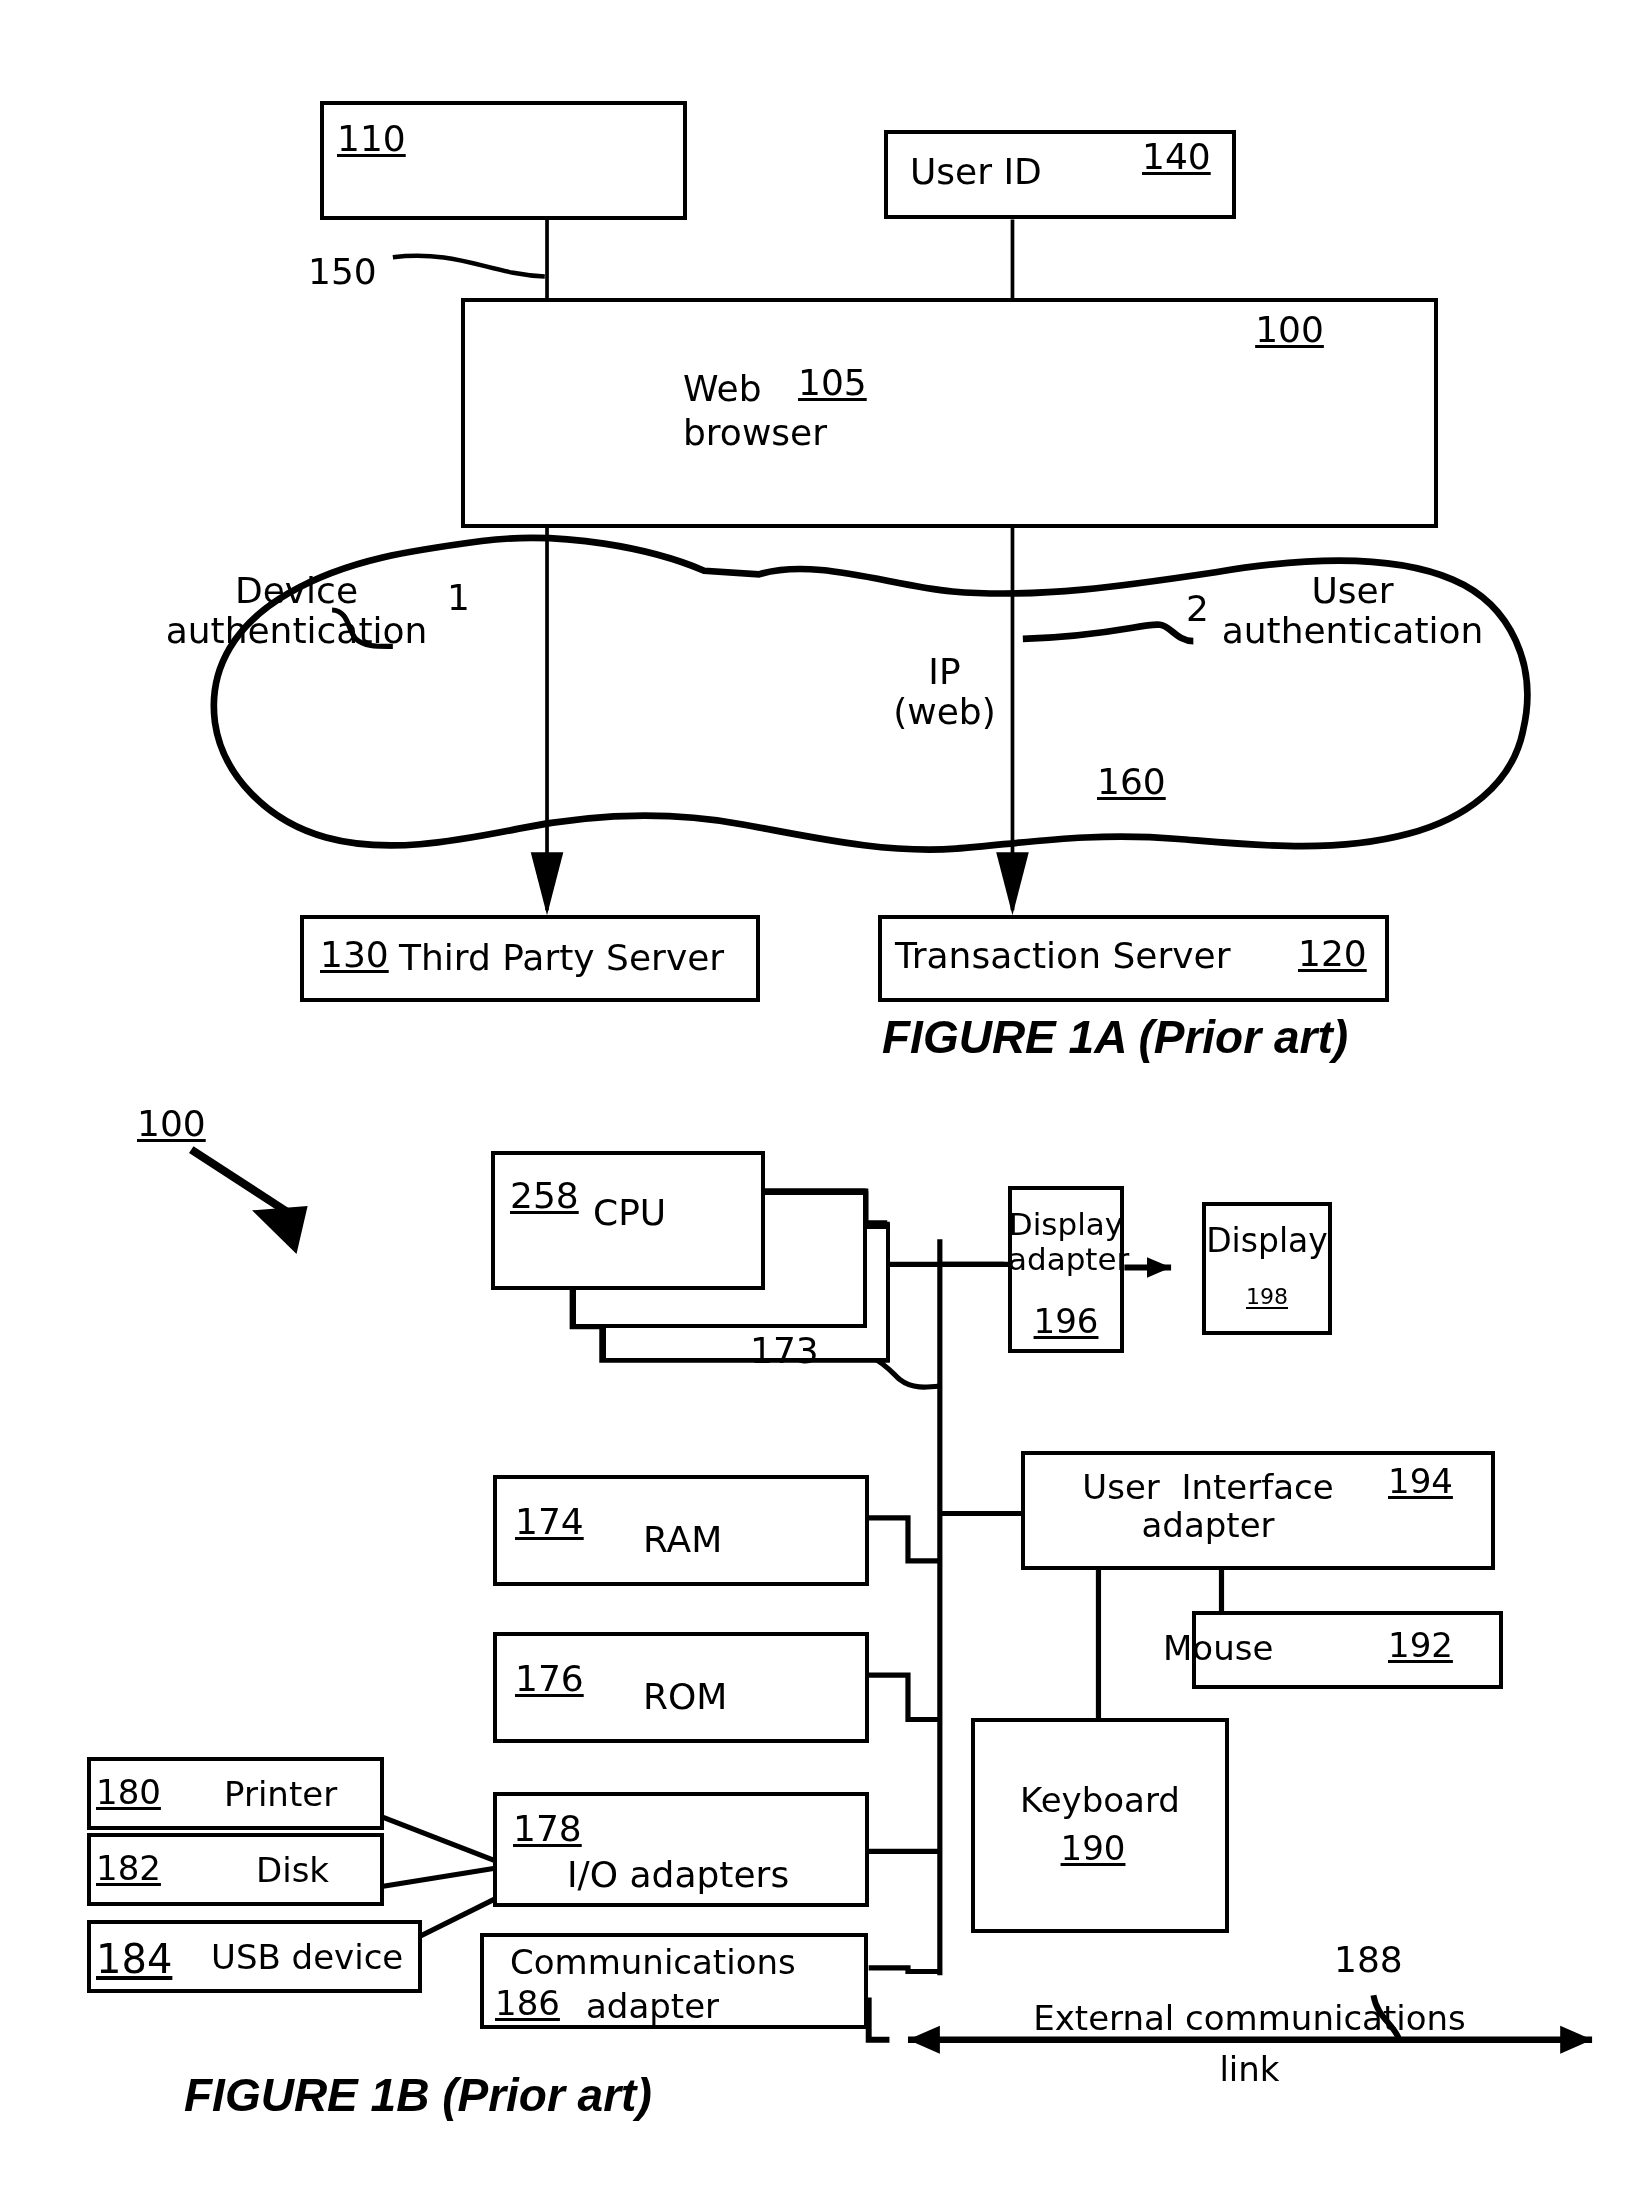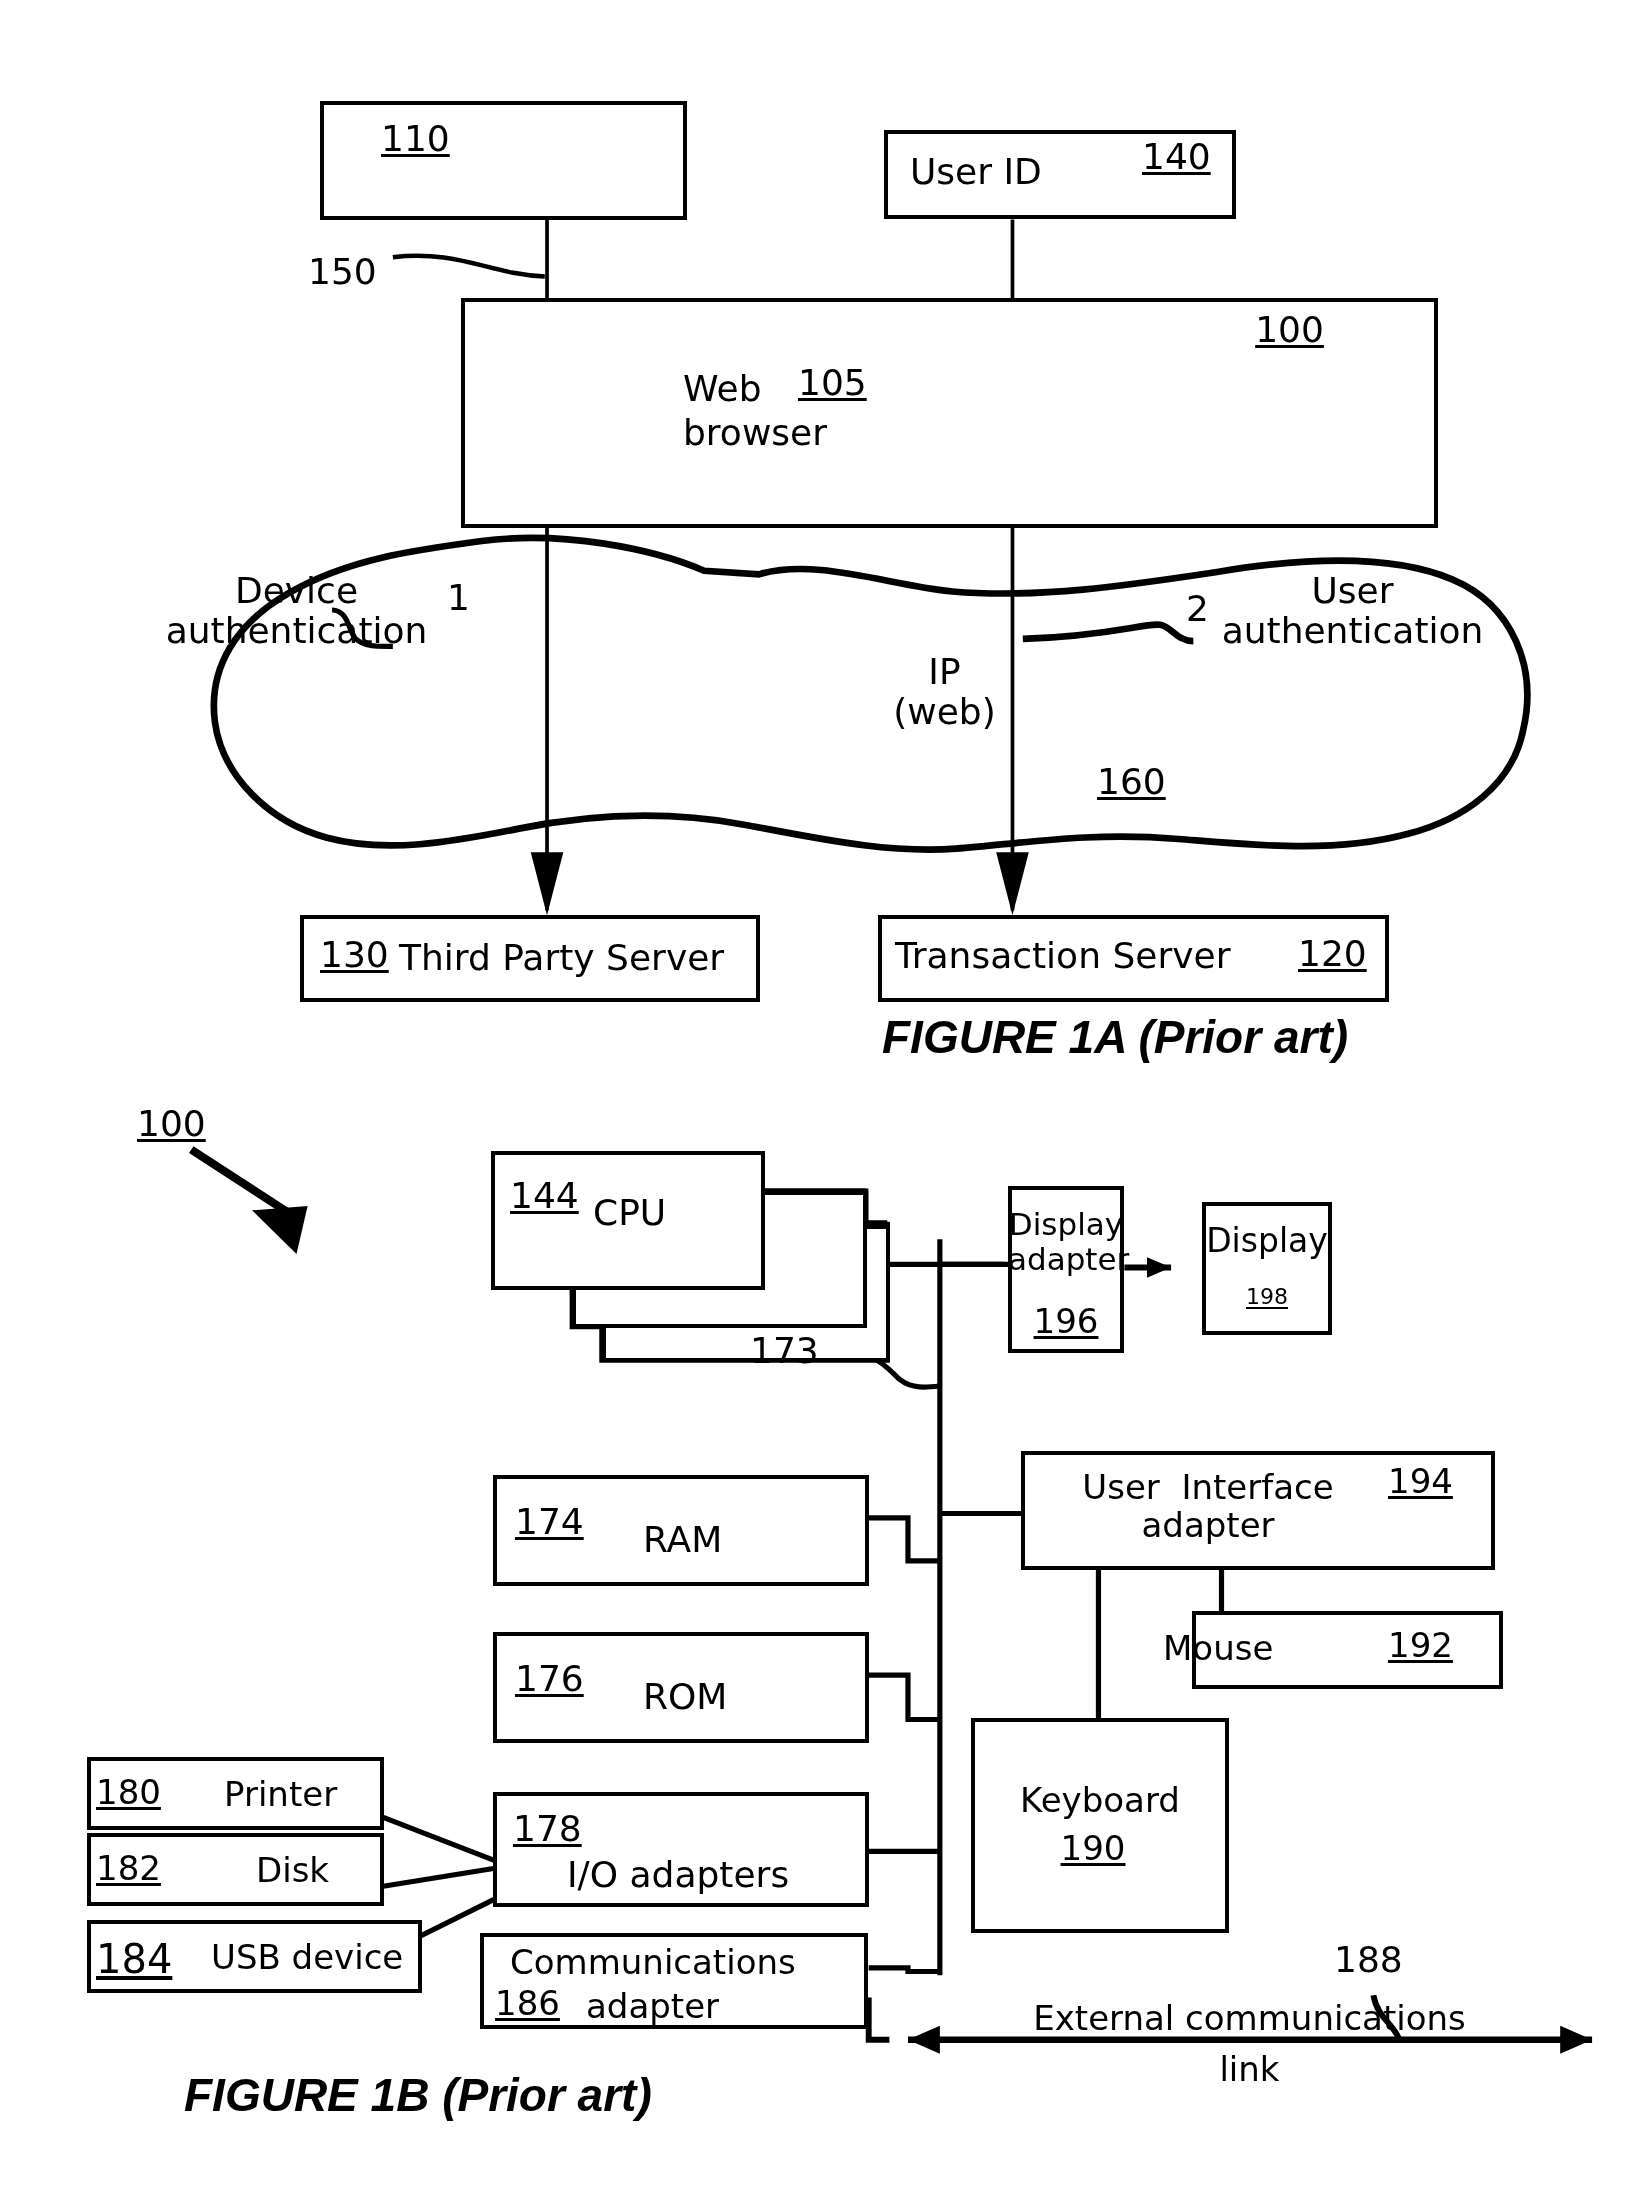--- a/index.html
+++ b/index.html
@@ -160,21 +160,21 @@
     <line x1="517" y1="2637" x2="672" y2="2560" stroke="#000" stroke-width="7"></line>
 
     <line x1="1225" y1="2752" x2="2148" y2="2752" stroke="#000" stroke-width="9" marker-start="url(#arrowLeftBig)" marker-end="url(#arrowRightBig)"></line>
 
     <path d="M 1853 2692 C 1858 2722 1880 2730 1888 2752" stroke="#000" stroke-width="8" fill="none"></path>
 
     <path d="M 1172 2695 L 1172 2752 L 1200 2752" stroke="#000" stroke-width="8" fill="none"></path>
   </svg>
 
   <div class="box" style="left:320px; top:101px; width:367px; height:119px;"></div>
-  <div class="txt ref" style="left:337px; top:119px; font-size:36px;margin-left:44px;">110</div>
+  <div class="txt ref" style="left:337px; top:119px; font-size:36px;">110</div>
 
   <div class="box" style="left:884px; top:130px; width:352px; height:89px;"></div>
   <div class="txt" style="left:910px; top:152px; font-size:36px;">User ID</div>
   <div class="txt ref" style="left:1142px; top:137px; font-size:36px;">140</div>
 
   <div class="txt ref" style="left:308px; top:252px; font-size:36px; text-decoration:none;">150</div>
 
   <div class="box" style="left:461px; top:298px; width:977px; height:230px;"></div>
   <div class="txt ref ctr" style="left:1193px; top:310px; width:193px; font-size:36px;">100</div>
 
@@ -202,21 +202,21 @@
   <div class="txt" style="left:895px; top:936px; font-size:36px;">Transaction Server</div>
   <div class="txt ref" style="left:1298px; top:934px; font-size:36px;">120</div>
 
   <div class="fig-caption" style="left:882px; top:1010px; font-size:46px;">FIGURE 1A (Prior art)</div>
 
   <div class="txt ref" style="left:137px; top:1104px; font-size:36px;">100</div>
 
   <div class="box" style="left:602px; top:1225px; width:288px; height:137px; background:#fff;"></div>
   <div class="box" style="left:572px; top:1191px; width:295px; height:137px; background:#fff;"></div>
   <div class="box" style="left:491px; top:1151px; width:274px; height:139px;"></div>
-  <div class="txt ref" style="left:510px; top:1176px; font-size:36px;">144</div>
+  <div class="txt ref" style="left:510px; top:1176px; font-size:36px;">258</div>
   <div class="txt" style="left:593px; top:1193px; font-size:36px;">CPU</div>
 
   <div class="box" style="left:1008px; top:1186px; width:116px; height:167px;"></div>
   <div class="txt ctr" style="left:1008px; top:1207px; width:116px; font-size:31px;">Display
 adapter</div>
   <div class="txt ref ctr" style="left:1008px; top:1302px; width:116px; font-size:34px;">196</div>
 
   <div class="box" style="left:1202px; top:1202px; width:130px; height:133px;"></div>
   <div class="txt ctr" style="left:1202px; top:1223px; width:130px; font-size:33px;">Display</div>
   <div class="txt ref ctr" style="left:1202px; top:1285px; width:130px; font-size:22px;">198</div>

